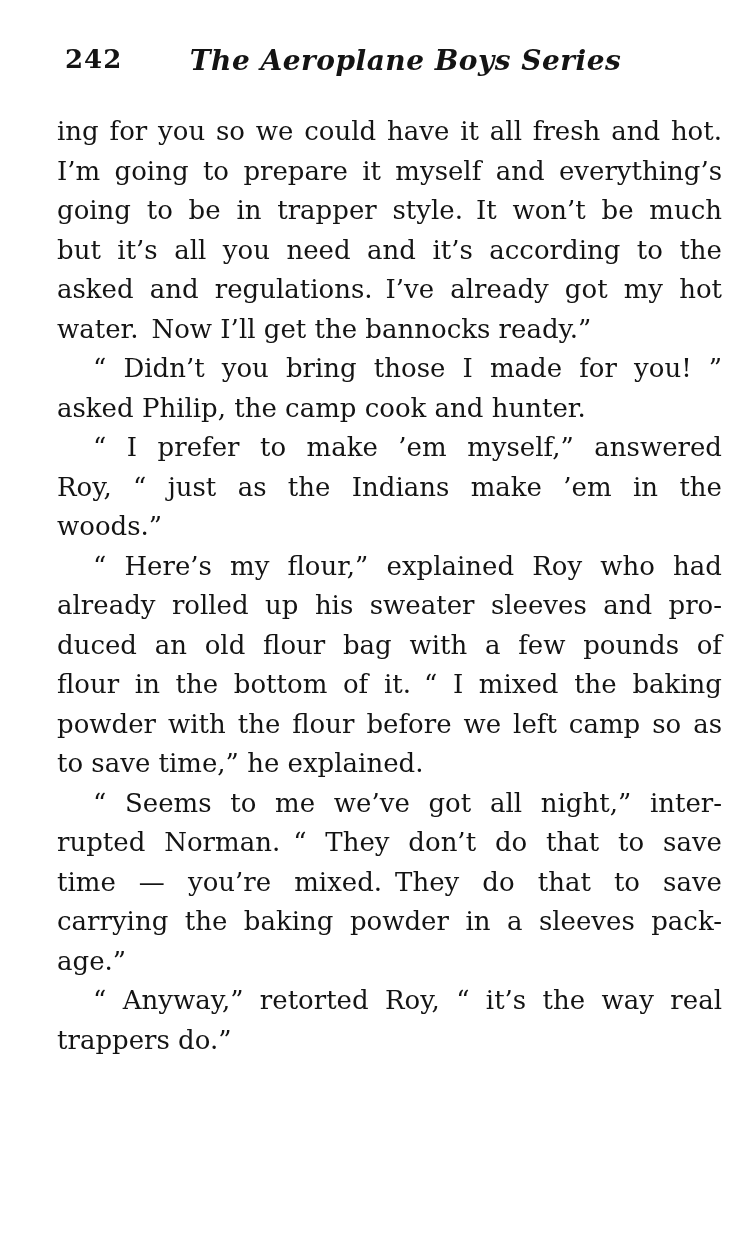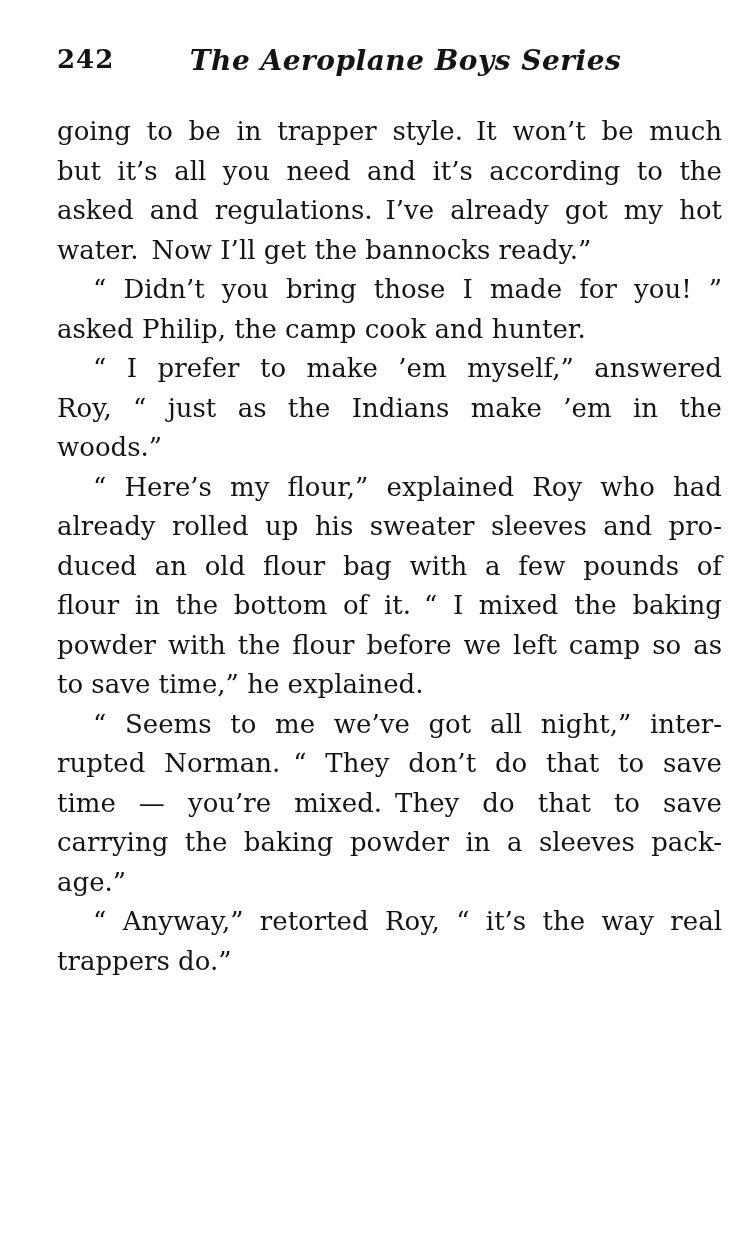--- a/index.html
+++ b/index.html
@@ -18,21 +18,21 @@
   }
   .page-header {
     position: absolute;
     top: 44px;
     left: 57px;
     width: 665px;
     height: 34px;
   }
   .page-number {
     position: absolute;
-    left: 0;
+    left: 8px;
     top: 0;
     font-size: 26px;
     font-weight: 600;
     letter-spacing: 1px;
   }
   .running-title {
     position: absolute;
     left: 16px;
     top: 0;
     width: 100%;
@@ -72,20 +72,22 @@
 <div class="book-page">
 
   <div class="page-header">
     <span class="page-number">242</span>
     <span class="running-title">The Aeroplane Boys Series</span>
   </div>
 
   <div class="page-body">
 
     <div class="paragraph">
+      <div class="line">ing for you so we could have it all fresh and hot.</div>
+      <div class="line">I’m going to prepare it myself and everything’s</div>
       <div class="line">going to be in trapper style. It won’t be much</div>
       <div class="line">but it’s all you need and it’s according to the</div>
       <div class="line">asked and regulations. I’ve already got my hot</div>
       <div class="line last">water. Now I’ll get the bannocks ready.”</div>
     </div>
 
     <div class="paragraph">
       <div class="line indent">“ Didn’t you bring those I made for you! ”</div>
       <div class="line last">asked Philip, the camp cook and hunter.</div>
     </div>

